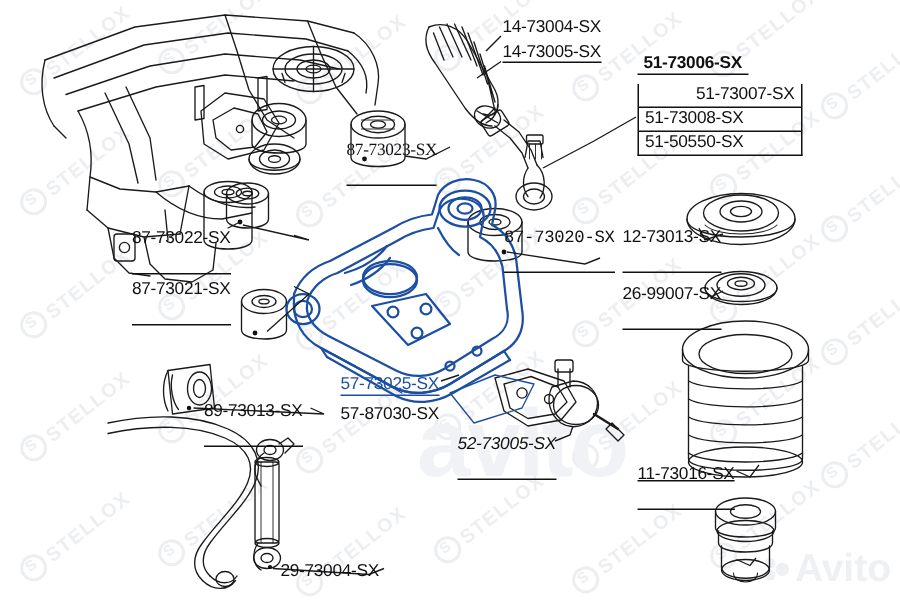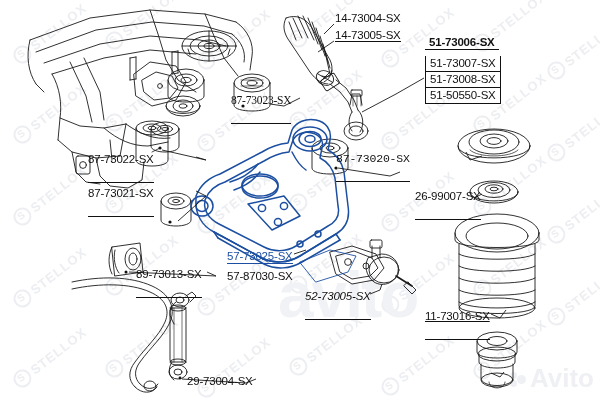--- a/index.html
+++ b/index.html
@@ -101,21 +101,21 @@
   }
   .boxstack .row{
     font-family:"Liberation Sans", sans-serif;
     font-size:11.5px;
     color:#111;
     padding:1px 4px 1px 4px;
     border-top:1px solid #111;
     letter-spacing:-0.2px;
     line-height:13px;
   }
-  .boxstack .row.first{border-top:none;}
+  .boxstack .row.first{border-top:none;margin-left:34px;}
   .lbl-top-free{
     position:absolute;
     font-size:11.5px;color:#111;
     border-bottom:1.2px solid #111;
     padding:0 4px 1px 4px;
     white-space:nowrap;
     letter-spacing:-0.2px;
   }
 </style>
 </head>
@@ -555,20 +555,21 @@
   <div class="labels">
 
     <div class="lbl ul" style="left:335px;top:12px;">14-73004-SX</div>
     <div class="lbl" style="left:335px;top:29px;">14-73005-SX</div>
 
     <div class="lbl ul" style="left:231px;top:94px;font-family:Liberation Serif, serif;">87-73023-SX</div>
     <div class="lbl ul" style="left:88px;top:153px;">87-73022-SX</div>
     <div class="lbl ul" style="left:88px;top:187px;">87-73021-SX</div>
     <div class="lbl ul" style="left:336px;top:152px;font-family:Liberation Mono, monospace;">87-73020-SX</div>
 
+    <div class="lbl ul" style="left:415px;top:152px;">12-73013-SX</div>
     <div class="lbl ul" style="left:415px;top:190px;">26-99007-SX</div>
 
     <div class="lbl ul" style="left:136px;top:268px;">89-73013-SX</div>
 
     <div class="lbl hl" style="left:227px;top:250px;">57-73025-SX</div>
     <div class="lbl" style="left:227px;top:270px;">57-87030-SX</div>
 
     <div class="lbl ul" style="left:305px;top:290px;font-style:italic;">52-73005-SX</div>
     <div class="lbl ul" style="left:425px;top:310px;text-decoration:underline;">11-73016-SX</div>
     <div class="lbl ul" style="left:187px;top:375px;">29-73004-SX</div>

